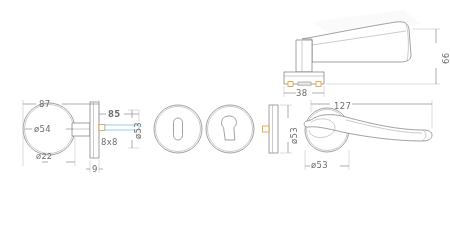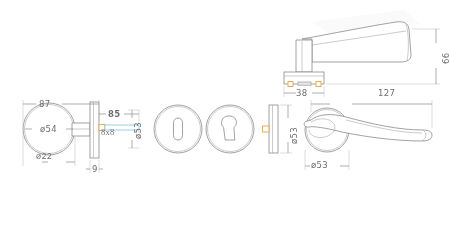--- a/index.html
+++ b/index.html
@@ -105,25 +105,25 @@
     <path class="xln" d="M139 110 L128 110"></path>
     <path class="xln" d="M139 148 L128 148"></path>
     <path class="ln" d="M132 110 L132 118"></path>
     <path class="ln" d="M132 140 L132 148"></path>
 
     <path class="xln" d="M99 131 L99 140"></path>
     <path class="xln" d="M139 131 L139 140"></path>
   </svg>
 
   <div class="dim" style="left:39px;top:99px;">87</div>
-  <div class="dim" style="left:34px;top:124px;margin-left:6px;">ø54</div>
+  <div class="dim" style="left:34px;top:124px;">ø54</div>
   <div class="dim" style="left:36px;top:152px;font-family:Liberation Mono, monospace;">ø22</div>
   <div class="dim" style="left:92px;top:164px;">9</div>
   <div class="dim" style="left:108px;top:109px;font-weight:bold;">85</div>
-  <div class="dim" style="left:101px;top:127px;font-family:Liberation Serif, serif;">8x8</div>
+  <div class="dim" style="left:101px;top:137px;">8x8</div>
   <div class="dim rot" style="left:133px;top:139px;">ø53</div>
 
   <svg width="450" height="192">
 
     <circle class="body" cx="178" cy="129" r="24"></circle>
     <circle class="thin" cx="178" cy="129" r="22.5"></circle>
     <rect class="body" x="173.5" y="118" width="9" height="22" rx="4.5"></rect>
 
     <circle class="body" cx="230" cy="129" r="24"></circle>
     <circle class="thin" cx="230" cy="129" r="22.5"></circle>
@@ -175,16 +175,16 @@
     <path class="xln" d="M432 128 L432 100"></path>
     <path class="ln" d="M311 104 L330 104"></path>
     <path class="ln" d="M352 104 L432 104"></path>
 
     <path class="xln" d="M305 150 L305 170"></path>
     <path class="xln" d="M349 150 L349 170"></path>
     <path class="ln" d="M305 166 L310 166"></path>
     <path class="ln" d="M340 166 L349 166"></path>
   </svg>
 
-  <div class="dim" style="left:334px;top:88px;margin-left:44px;">127</div>
+  <div class="dim" style="left:334px;top:101px;">127</div>
   <div class="dim" style="left:311px;top:160px;">ø53</div>
 
 </div>
 
 </body></html>

